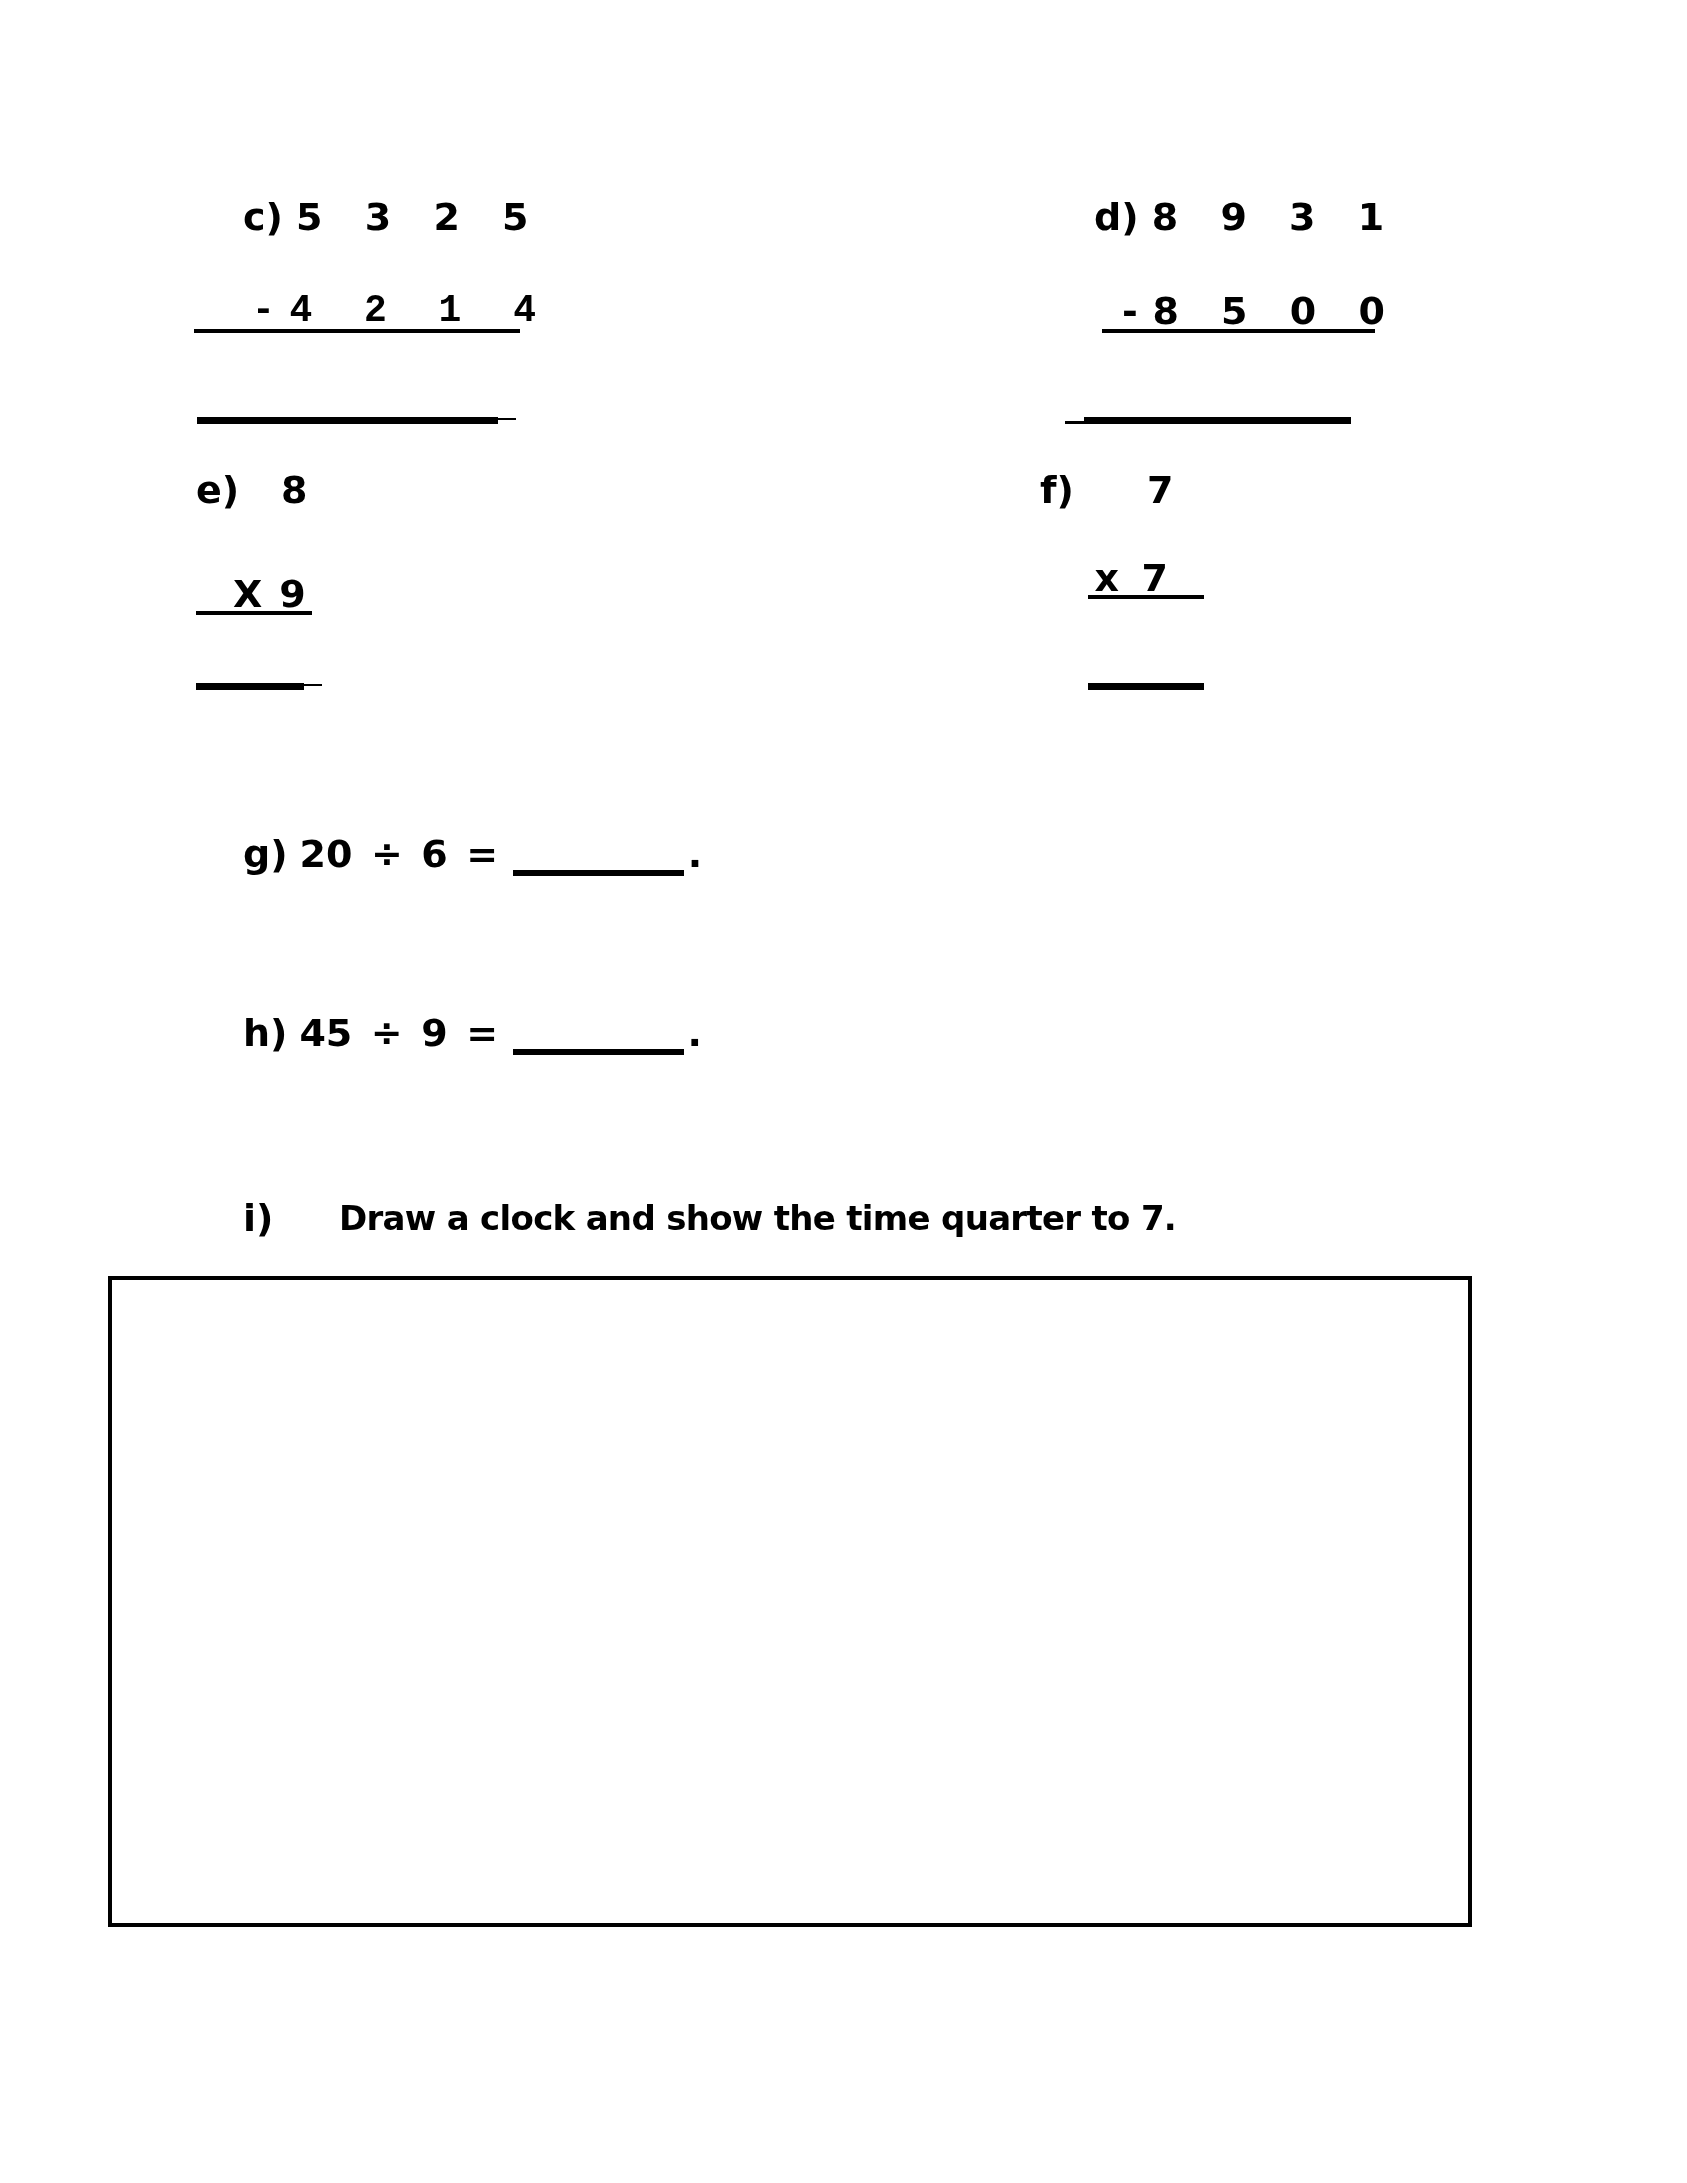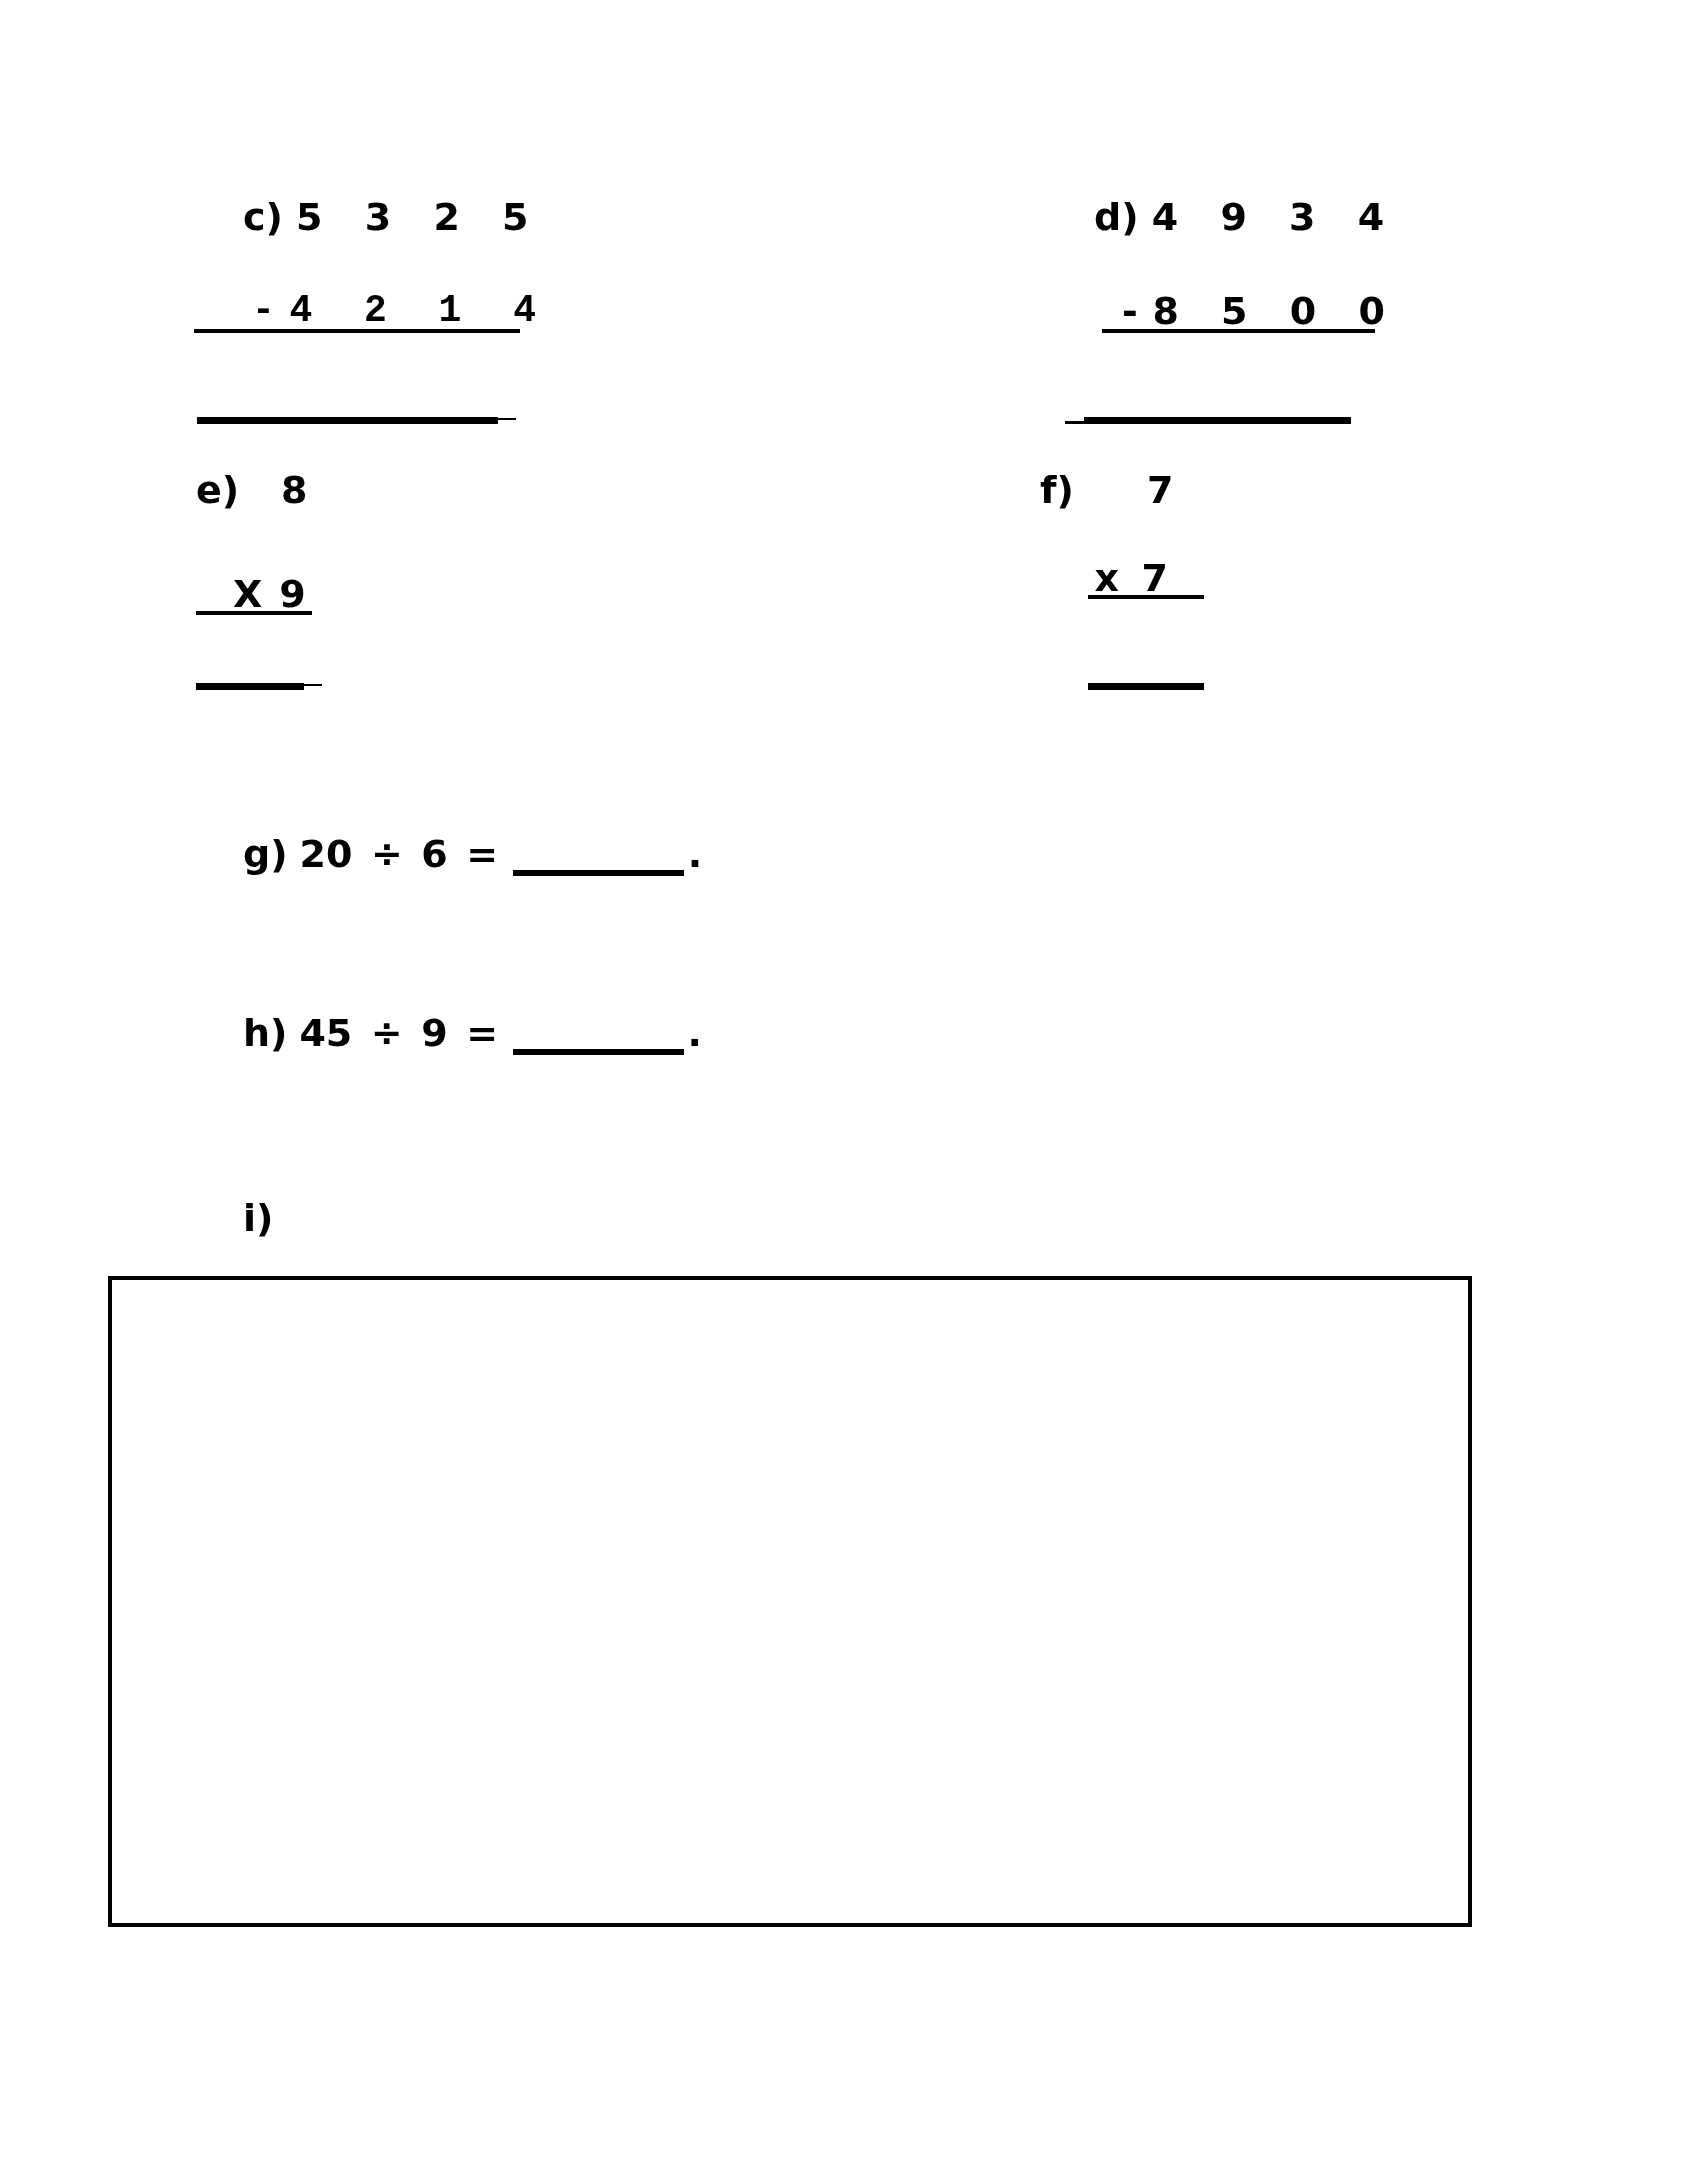--- a/index.html
+++ b/index.html
@@ -72,34 +72,35 @@
 </style>
 </head>
 <body>
 
 <div class="page">
 
   <div class="line" style="left:243px; top:198px;"><span class="problabel">c)</span><span class="digits">5 3 2 5</span></div>
   <div class="subrow" style="left:194px; top:292px; width:326px; padding-left:58px;font-family:Liberation Mono, monospace;"><span class="oplabel" style="margin-right:14.6px;">-</span><span class="digits">4 2 1 4</span></div>
   <div class="ansbar" style="left:197px; top:417px;"><span class="seg-thick" style="width:301px;"></span><span class="seg-thin-top" style="width:18px;"></span></div>
 
-  <div class="line" style="left:1094px; top:198px;"><span class="problabel">d)</span><span class="digits">4 9 3 4</span></div>
+  <div class="line" style="left:1094px; top:198px;"><span class="problabel">d)</span><span class="digits">8 9 3 1</span></div>
   <div class="subrow" style="left:1102px; top:292px; width:273px; padding-left:20px;"><span class="oplabel" style="margin-right:14.6px;">-</span><span class="digits">8 5 0 0</span></div>
   <div class="ansbar" style="left:1065px; top:417px;"><span class="seg-thin-bottom" style="width:18.5px;"></span><span class="seg-thick" style="width:267px;"></span></div>
 
   <div class="line" style="left:196px; top:471px;"><span>e)</span><span style="position:absolute; left:85px;">8</span></div>
   <div class="mulrow" style="left:196px; top:575px; width:116px; padding-left:37px;"><span class="oplabel" style="margin-right:17px;">X</span><span>9</span></div>
   <div class="ansbar" style="left:196px; top:683px;"><span class="seg-thick" style="width:108px;"></span><span class="seg-thin-top" style="width:18px;"></span></div>
 
   <div class="line" style="left:1040px; top:471px;"><span>f)</span><span style="position:absolute; left:107px;">7</span></div>
   <div class="mulrow" style="left:1088px; top:559px; width:116px; padding-left:6.6px;"><span class="oplabel" style="margin-right:22.5px;">x</span><span>7</span></div>
   <div class="ansbar" style="left:1088px; top:683px;"><span class="seg-thick" style="width:116px;"></span></div>
 
   <div class="line" style="left:243px; top:835px;"><span style="margin-right:12px;">g)</span><span class="exprtext">20 ÷ 6 =</span><span class="blank"></span><span class="period">.</span></div>
 
   <div class="line" style="left:243px; top:1014px;"><span style="margin-right:12px;">h)</span><span class="exprtext">45 ÷ 9 =</span><span class="blank"></span><span class="period">.</span></div>
 
   <div class="line" style="left:243px; top:1199px;">i)</div>
+  <div class="line instr" style="left:339px; top:1201px;">Draw a clock and show the time quarter to 7.</div>
 
   <div class="clockbox"></div>
 
 </div>
 
 
 </body></html>

